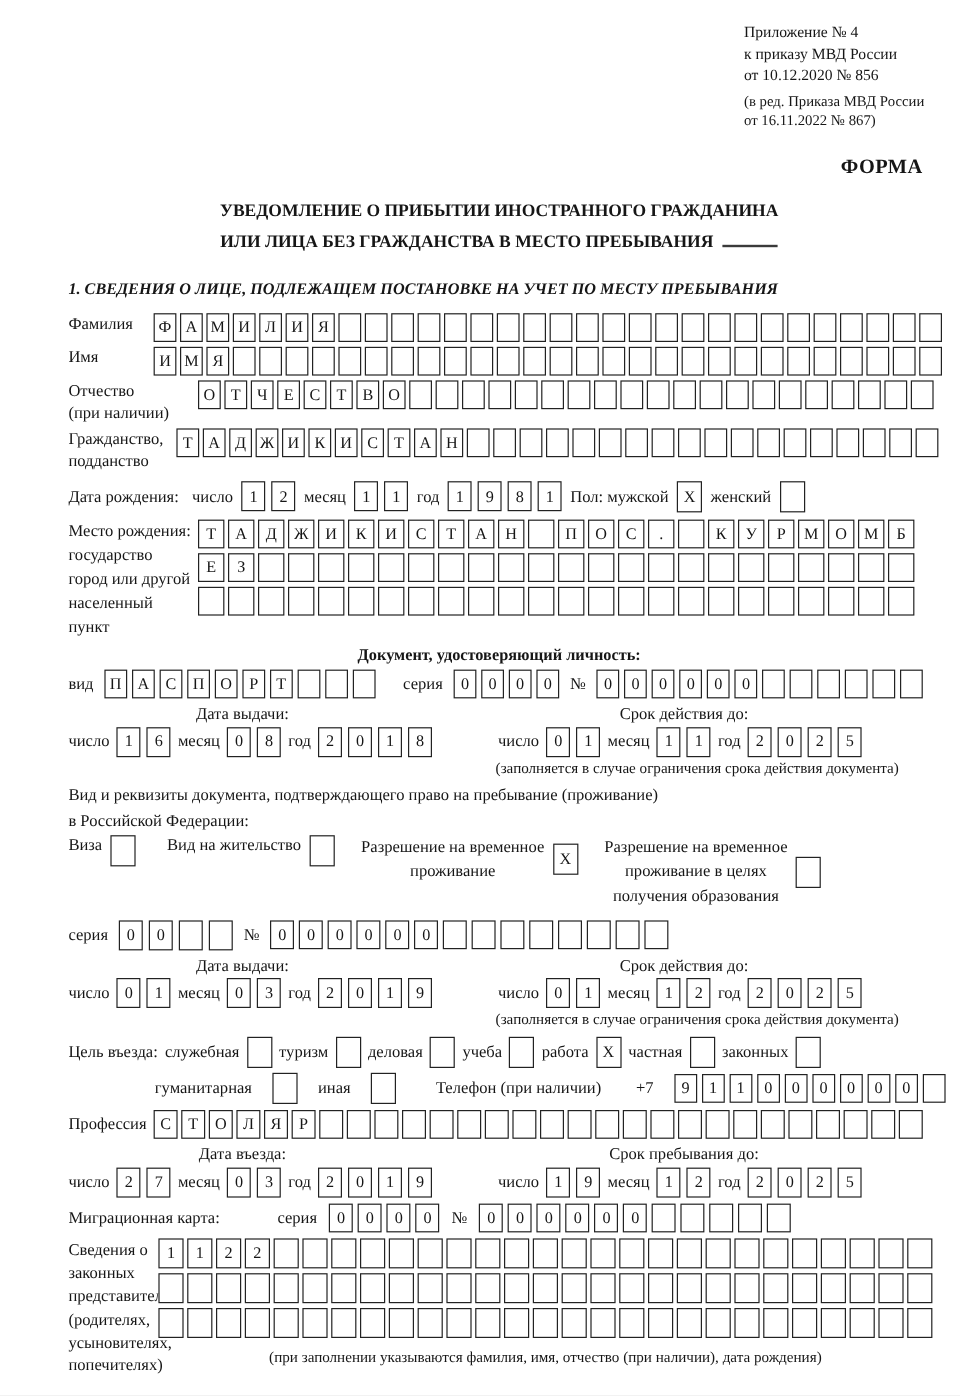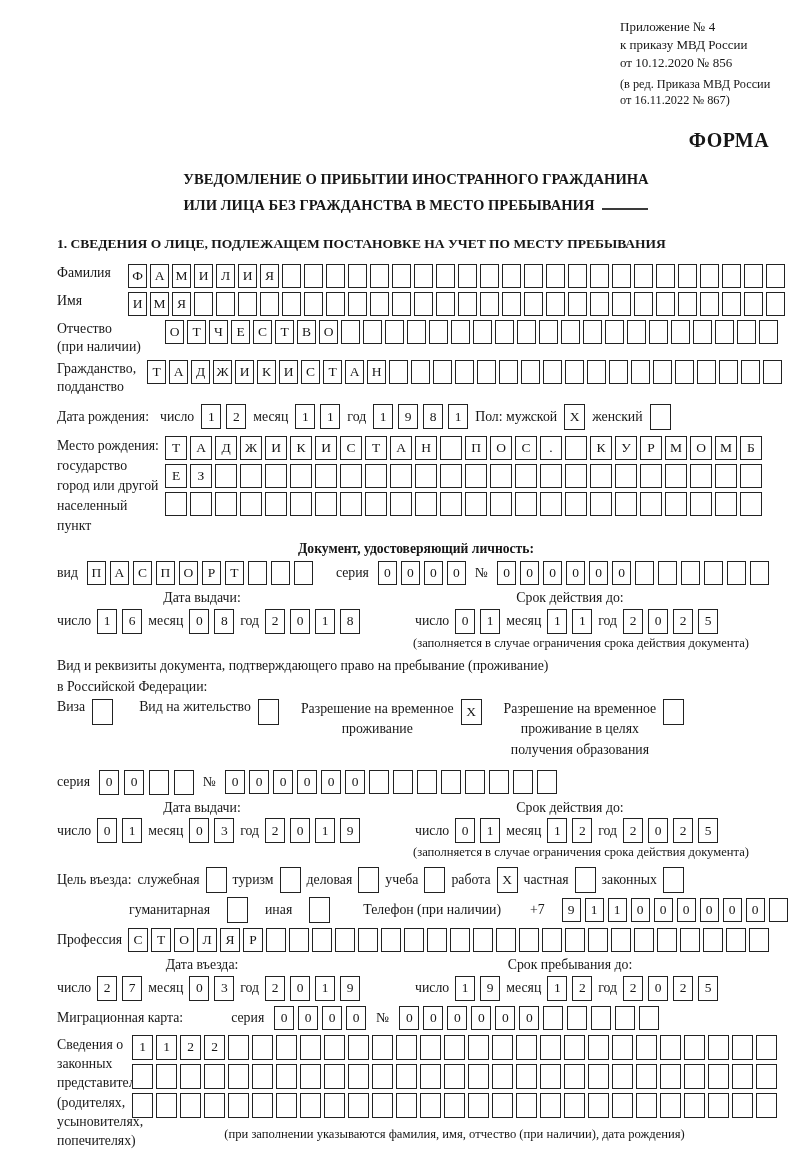--- a/index.html
+++ b/index.html
@@ -5,25 +5,25 @@
   * { margin:0; padding:0; box-sizing:border-box; }
   html,body { background:#e8e8e8; }
   .page {
     width:800px; height:1163px; margin:0 auto; background:#ffffff;
     font-family:"Liberation Serif","DejaVu Serif",serif; color:#161616;
     padding:18px 25px 18px 57px; overflow:hidden; position:relative;
   }
   
   .appendix { margin-left:563px; font-size:13px; line-height:1.4; }
   .appendix-rev { margin-top:3px; font-size:12.3px; line-height:1.35; }
-  .forma { margin-top:20px; text-align:right; font-weight:bold; font-size:20px; padding-right:6px; letter-spacing:.4px; }
+  .forma { margin-top:20px; text-align:right; font-weight:bold; font-size:17px; padding-right:6px; letter-spacing:.4px; }
   
   .title { margin-top:14px; text-align:center; font-weight:bold; font-size:14.6px; line-height:1.8; }
   .blank-line { display:inline-block; width:46px; height:13px; border-bottom:2px solid #3a3a3a; margin-left:8px; }
-  .sec1 { margin-top:18px; font-weight:bold; font-size:13.5px; }
+  .sec1 { margin-top:18px; font-weight:bold; font-size:13.5px;font-style:italic; }
   
   .cells { display:flex; gap:3px; flex:0 0 auto; }
   .cell { flex:0 0 auto; width:19px; height:24px; border:1.5px solid #222;
           display:flex; align-items:center; justify-content:center;
           font-size:13.5px; background:#fff; }
   .g4 { gap:4px; }
   .dgc { gap:5px; }
   .dgc .cell { width:20px; height:25px; }
   .wide .cell { width:22px; }
   .cb .cell { width:21px; height:26px; }
@@ -49,21 +49,21 @@
   .dp-head { font-size:13.8px; line-height:1.2; }
   .dcol-l .dp-head { width:290px; text-align:center; }
   .dcol-r .dp-head { width:310px; text-align:center; }
   .dg { display:flex; align-items:center; gap:6px; margin-top:2px; }
   .note { font-size:12.6px; text-align:right; padding-right:26px; margin-top:2px; }
   .sd1 { font-size:13.8px; margin-top:7px; }
   .sd2 { font-size:13.8px; margin-top:5px; }
   .visarow { display:flex; align-items:flex-start; margin-top:4px; font-size:13.8px; }
   .vitem { display:flex; align-items:flex-start; gap:7px; }
   .vc { text-align:center; line-height:1.5; }
-  .m26 { margin-left:26px; } .m22 { margin-left:22px; }
+  .m26 { margin-left:26px; } .m22 { margin-left:22px;align-items:center; }
   .series2 { display:flex; align-items:center; gap:9px; margin-top:9px; font-size:13.8px; }
   .purprow { display:flex; align-items:center; gap:6px; margin-top:7px; font-size:13.8px; white-space:nowrap; }
   .purp2 { display:flex; align-items:center; gap:17px; margin-top:4px; margin-left:72px; font-size:13.8px; white-space:nowrap; }
   .phl { margin-left:16px; } .php { margin-left:12px; }
   .profrow { display:flex; align-items:center; margin-top:5px; font-size:13.8px; }
   .migrow { display:flex; align-items:center; gap:10px; margin-top:5px; font-size:13.8px; }
   .migser { margin-left:38px; }
   .repblock { display:flex; margin-top:5px; }
   .rep-labels { width:75px; font-size:13.8px; line-height:1.4; flex:0 0 auto; }
   .rep-cells { display:flex; flex-direction:column; gap:4px; }

